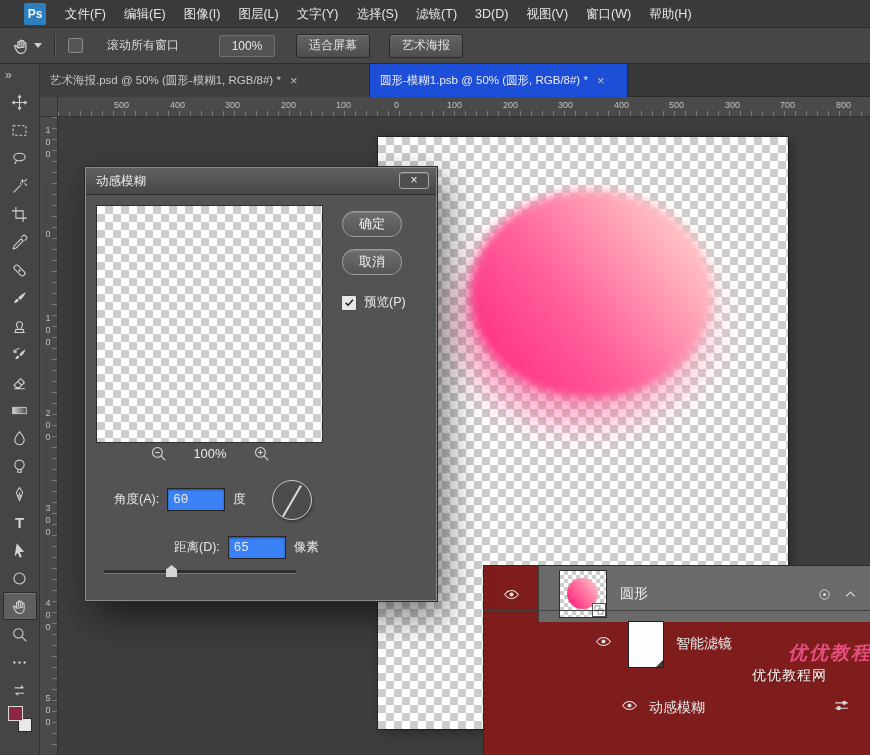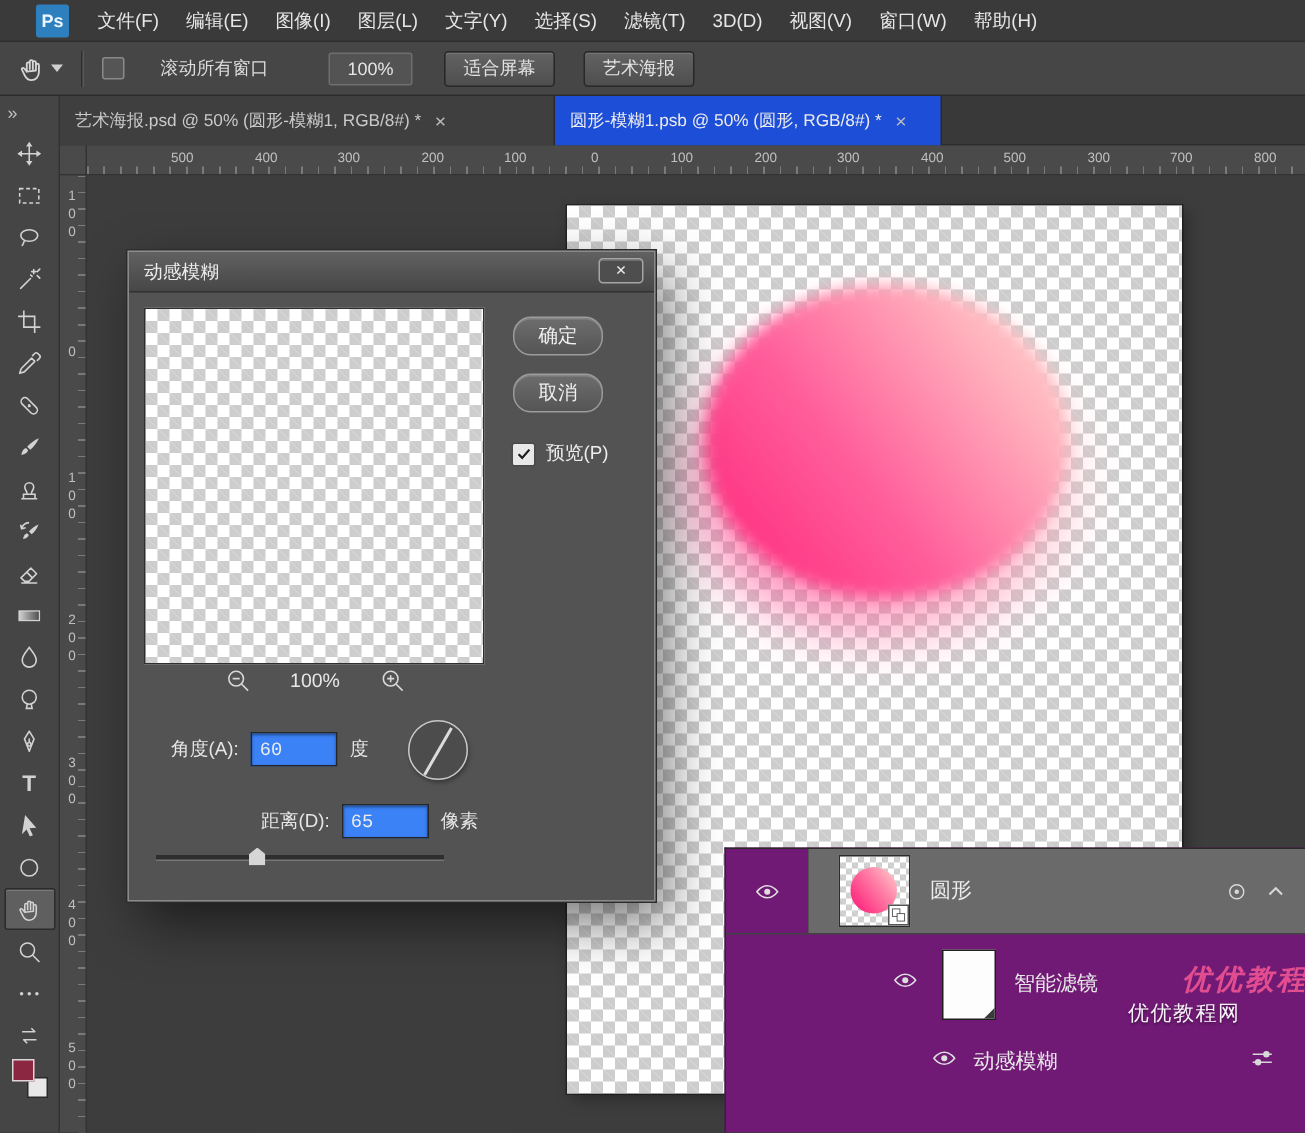--- a/index.html
+++ b/index.html
@@ -109,38 +109,38 @@
   .dlg-input{width:46px;height:19px;background:#3b82f6;border:1px solid #262626;color:#ececec;font-size:12.5px;
              padding:1px 5px;box-shadow:inset 0 1px 2px rgba(0,0,0,.45);font-family:Liberation Mono, monospace;}
   .dial{position:absolute;left:186px;top:312px;width:38px;height:38px;border:1.5px solid #c9c9c9;border-radius:50%;
         background:rgba(30,30,30,.12);box-shadow:1px 2px 3px rgba(0,0,0,.3);}
   .dial .needle{position:absolute;left:1px;right:1px;top:50%;height:2px;background:#dcdcdc;transform:rotate(-60deg);}
   .slider{position:absolute;left:18px;top:402px;width:192px;height:3px;background:#2e2e2e;border-bottom:1px solid #777;}
   .slider .thumb{position:absolute;left:62px;top:-5px;width:11px;height:12px;background:#d6d6d6;
         clip-path:polygon(50% 0,100% 38%,100% 100%,0 100%,0 38%);box-shadow:0 1px 2px rgba(0,0,0,.4);}
 
   
-  #layers{position:absolute;left:483px;top:565px;width:387px;height:190px;background:#701a75;
+  #layers{position:absolute;left:483px;top:565px;width:387px;height:190px;background:#7f1d1d;
           border-left:1px solid #2a2a2a;border-top:1px solid #2a2a2a;box-sizing:border-box;overflow:hidden;z-index:4;}
   .lrow1{position:absolute;left:0;top:0;width:100%;height:56px;display:flex;}
   .lgutter{width:54px;display:flex;align-items:center;justify-content:center;}
   .lsel{flex:1;background:#6a6a6a;display:flex;align-items:center;border-left:1px solid #3e3e3e;}
   .lthumb{width:46px;height:46px;margin-left:20px;position:relative;border:1px solid #2c2c2c;
           background-size:8px 8px;background-position:0 0,4px 4px;}
   .lthumb .mini-circle{position:absolute;left:7px;top:7px;width:31px;height:31px;border-radius:50%;
           background:linear-gradient(52deg,#ff2d80 15%,#ff7fa6 60%,#ffd2cf 100%);}
   .so-badge{position:absolute;right:0;bottom:0;width:14px;height:14px;background:#fff;border:1px solid #555;
             box-sizing:border-box;display:flex;align-items:center;justify-content:center;}
   .so-badge svg{width:10px;height:10px;}
   .lname{font-size:14px;color:#ececec;margin-left:13px;}
   .lrow1-icons{margin-left:auto;margin-right:12px;display:flex;align-items:center;gap:11px;color:#d8d8d8;}
   .lrow1-icons svg{width:15px;height:15px;}
   .eye{color:#dedede;}
   .eye svg{width:17px;height:17px;}
-  .lrow2{position:absolute;left:0;top:56px;width:100%;height:67px;border-top:1px solid #424242;text-align:right;}
+  .lrow2{position:absolute;left:0;top:44px;width:100%;height:67px;border-top:1px solid #424242;text-align:right;}
   .eye2{position:absolute;left:111px;top:22px;}
   .mask-thumb{position:absolute;left:144px;top:10px;width:34px;height:45px;background:#fdfdfd;border:1px solid #1e1e1e;}
   .mask-thumb::after{content:"";position:absolute;right:0;bottom:0;width:0;height:0;
         border-left:7px solid transparent;border-bottom:7px solid #3a3a3a;}
   .sf-label{position:absolute;left:192px;top:24px;font-size:14px;color:#e8e8e8;}
   .lrow3{position:absolute;left:0;top:123px;width:100%;height:37px;}
   .eye3{position:absolute;left:137px;top:8px;}
   .fname{position:absolute;left:165px;top:10px;font-size:14px;color:#e8e8e8;}
   .sliders-ic{position:absolute;right:20px;top:8px;color:#d8d8d8;}
   .sliders-ic svg{width:17px;height:17px;}

